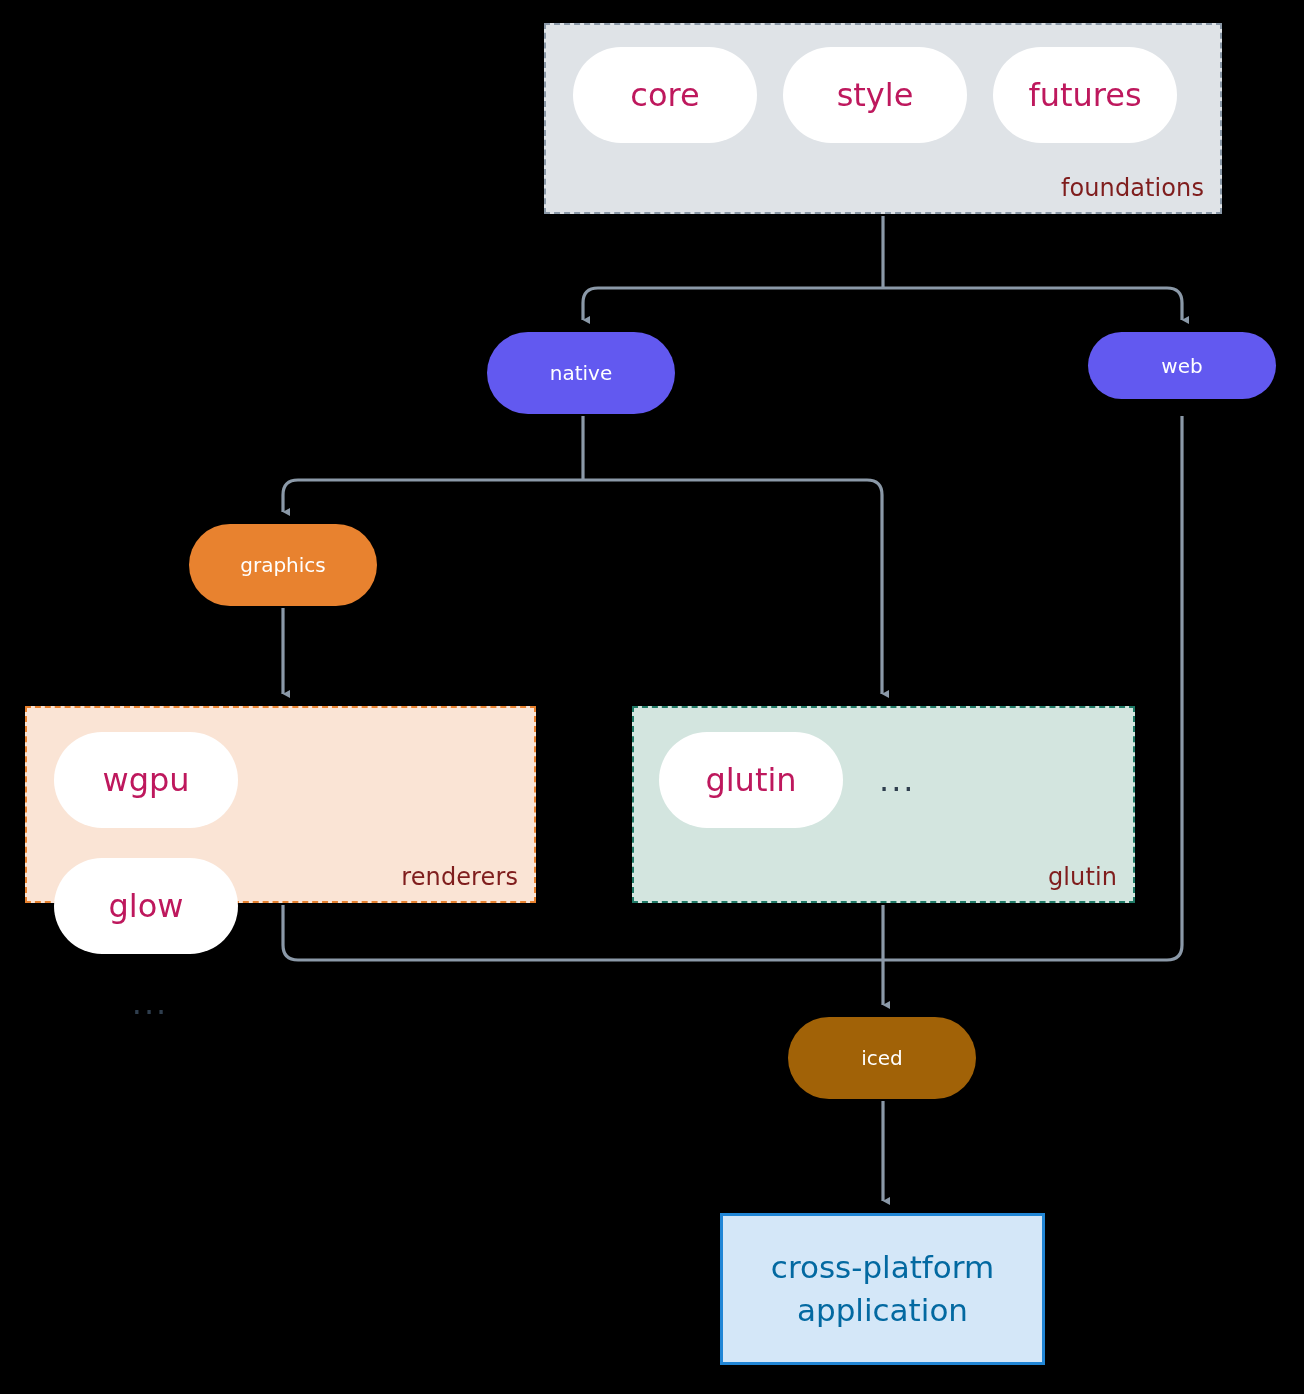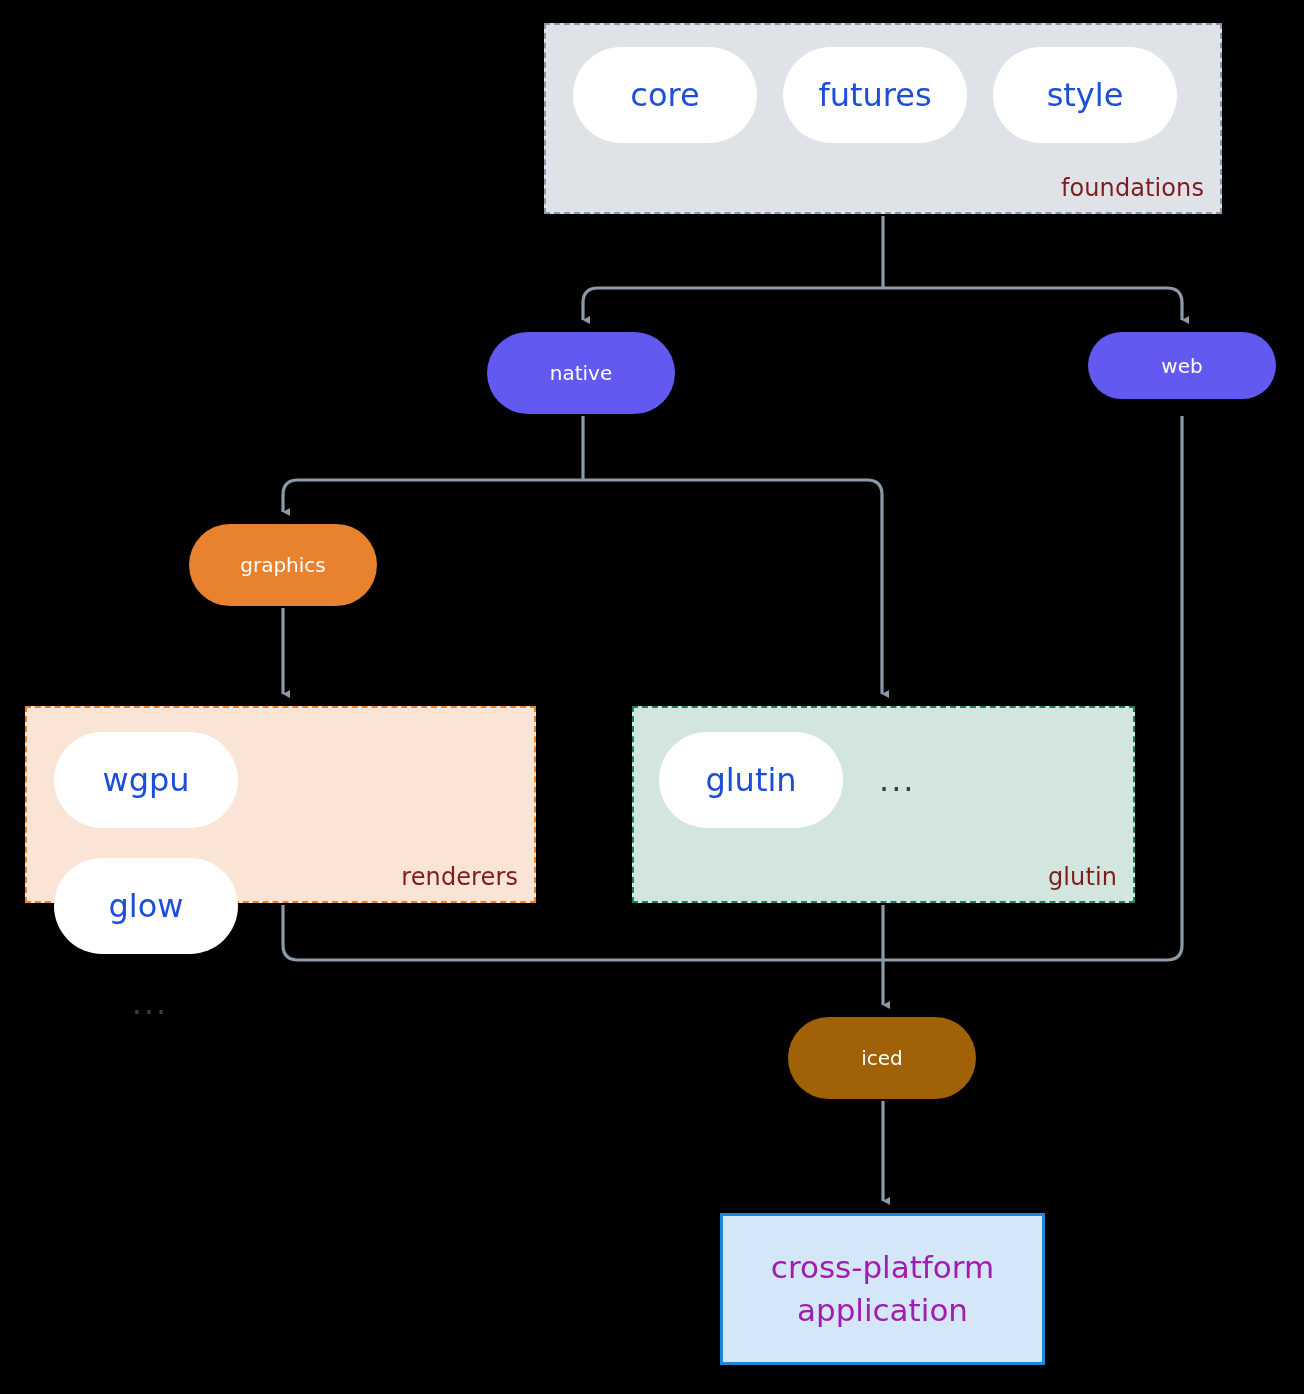--- a/index.html
+++ b/index.html
@@ -92,21 +92,21 @@
     height: 96px;
     min-width: 184px;
     padding: 0 30px;
     box-sizing: border-box;
     border-radius: 48px;
     background: #ffffff;
     display: flex;
     align-items: center;
     justify-content: center;
     font-size: 32px;
-    color: #1d4ed8;
+    color: #be185d;
     white-space: nowrap;
   }
   .ellipsis {
     font-size: 32px;
     color: #2f3e4e;
     letter-spacing: 2px;
     padding-left: 8px;
     white-space: nowrap;
   }
 
@@ -154,21 +154,21 @@
     border-radius: 41px;
     background: #a16207;
   }
   #node-application {
     left: 720px;
     top: 1213px;
     width: 325px;
     height: 152px;
     background: #d4e7f8;
     border: 3px solid #2186d6;
-    color: #a21caf;
+    color: #0369a1;
     font-size: 31px;
     line-height: 1.38;
     text-align: center;
     flex-direction: column;
   }
 </style>
 </head>
 <body>
 
 <div id="stage">
@@ -204,24 +204,24 @@
       <path d="M883,1101 L883,1201" marker-end="url(#arrow)"></path>
     </g>
   </svg>
 
   <div class="group" id="group-foundations">
     <div class="group-items">
       <div class="pill-white">
         <span>core</span>
       </div>
       <div class="pill-white">
+        <span>style</span>
+      </div>
+      <div class="pill-white">
         <span>futures</span>
-      </div>
-      <div class="pill-white">
-        <span>style</span>
       </div>
     </div>
     <div class="group-label">foundations</div>
   </div>
 
   <div class="node" id="node-native">
     <span>native</span>
   </div>
   <div class="node" id="node-web">
     <span>web</span>

